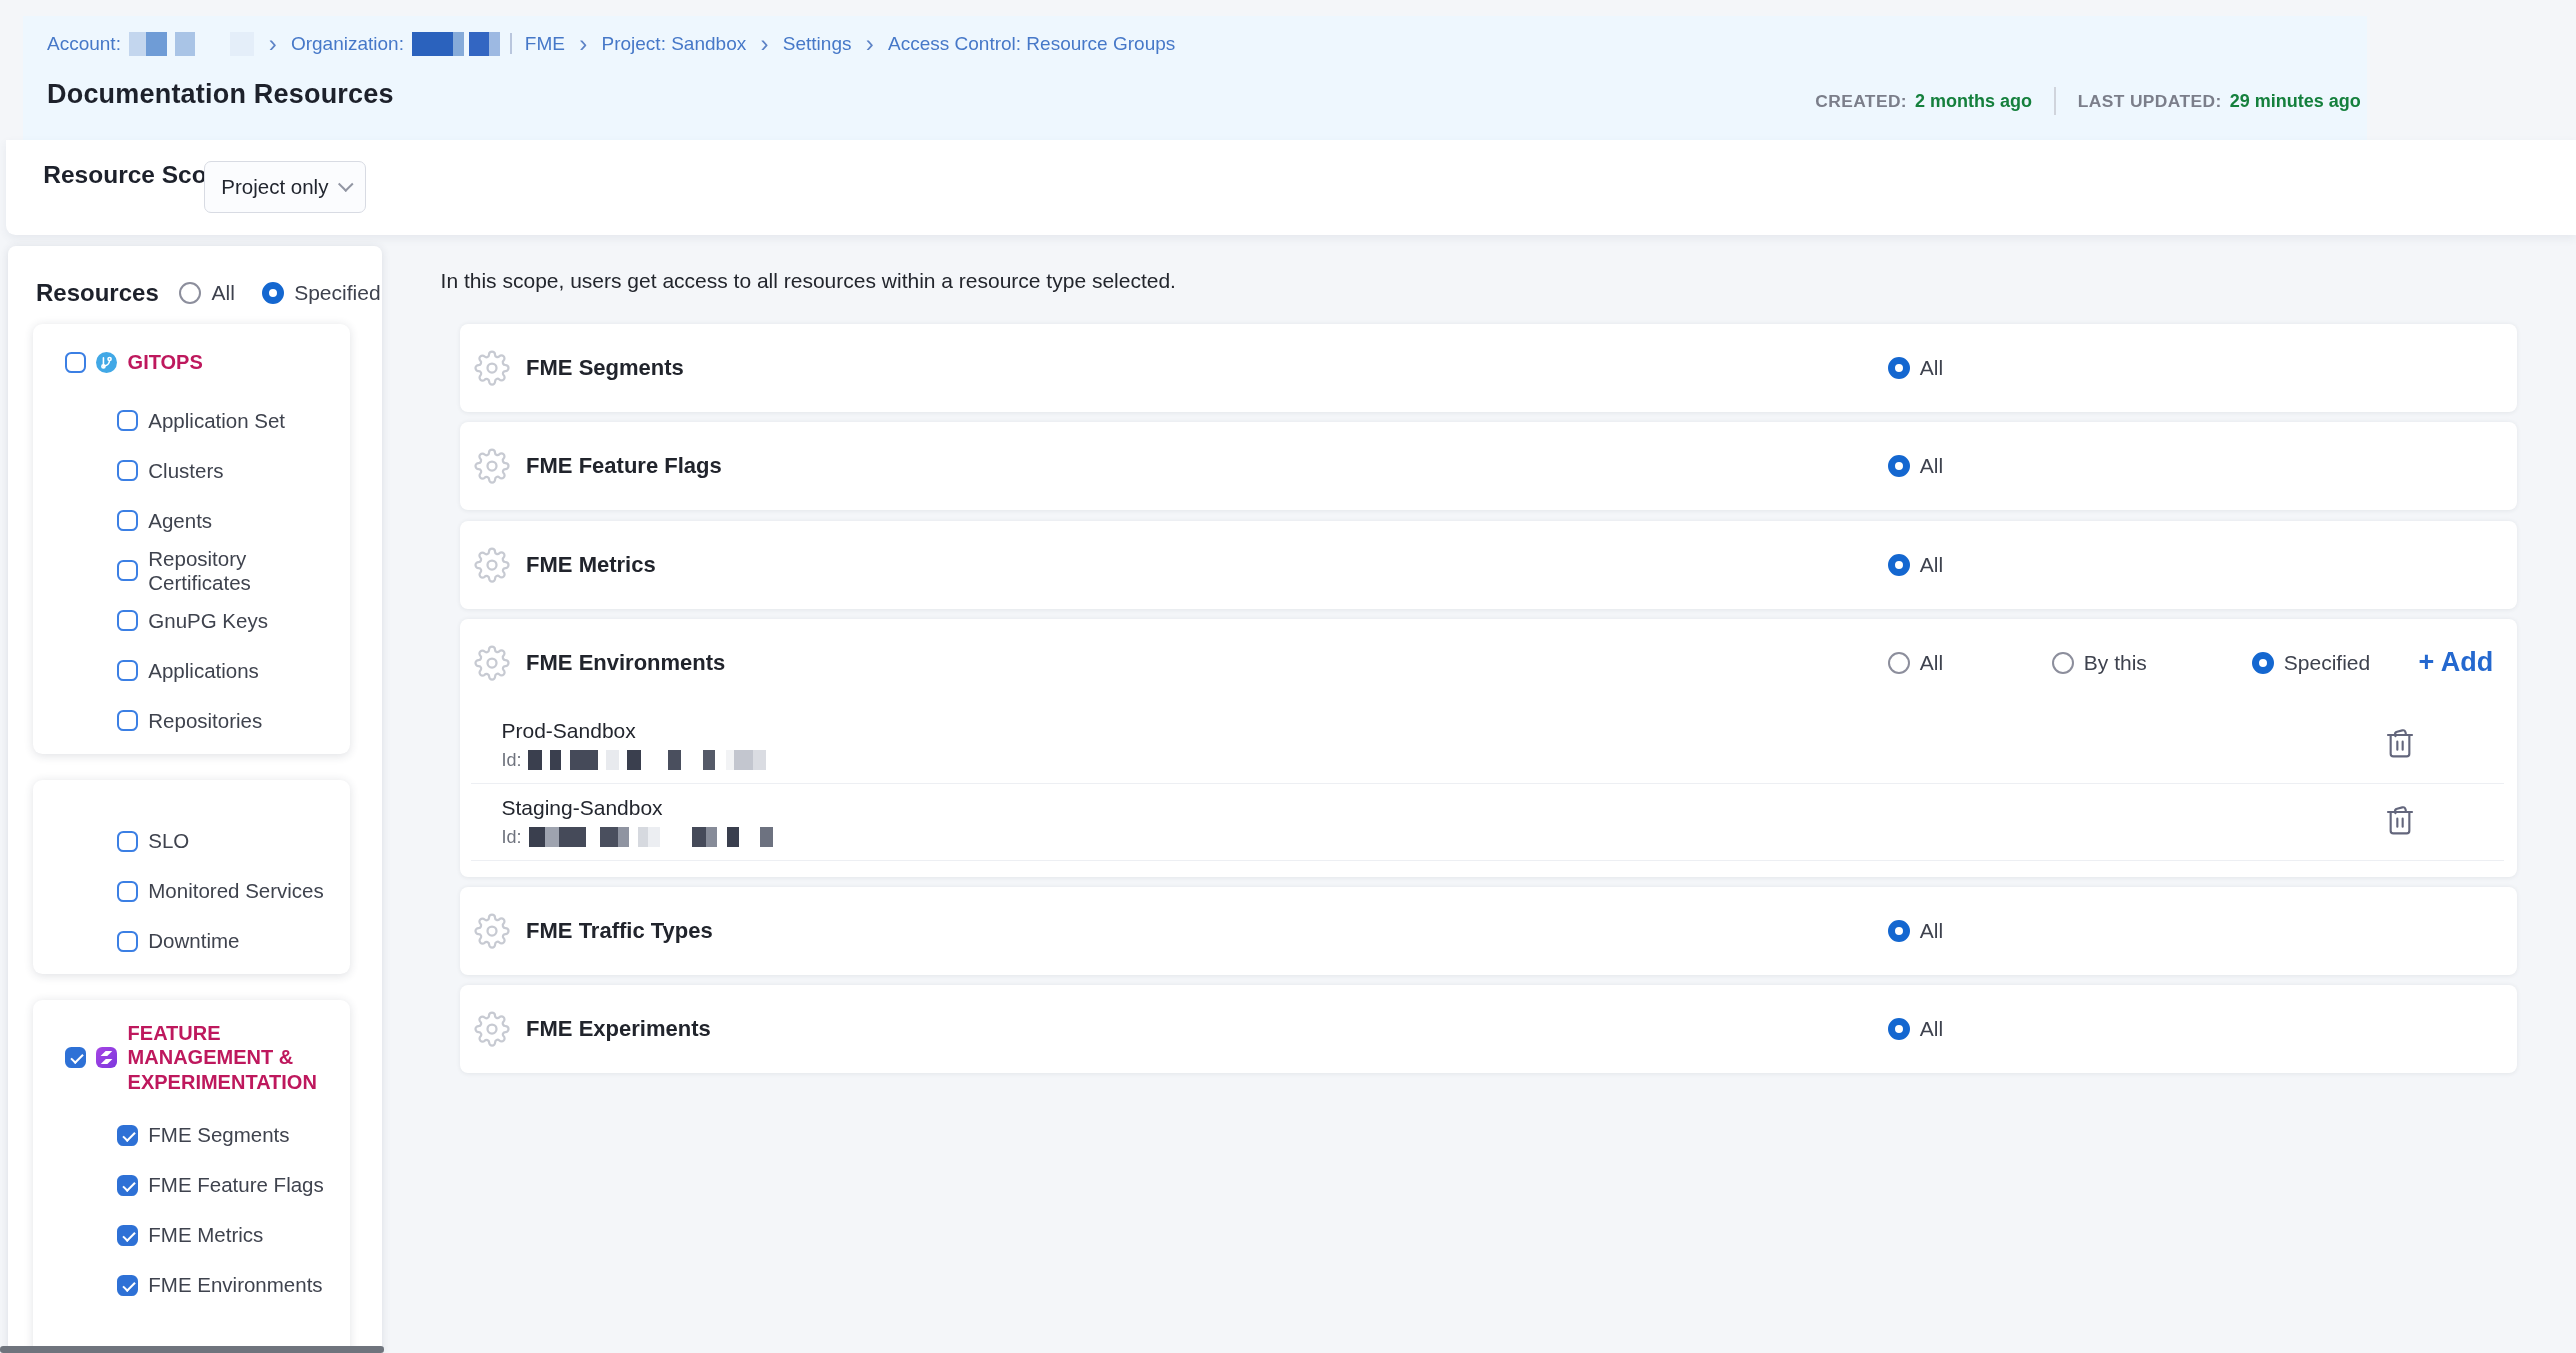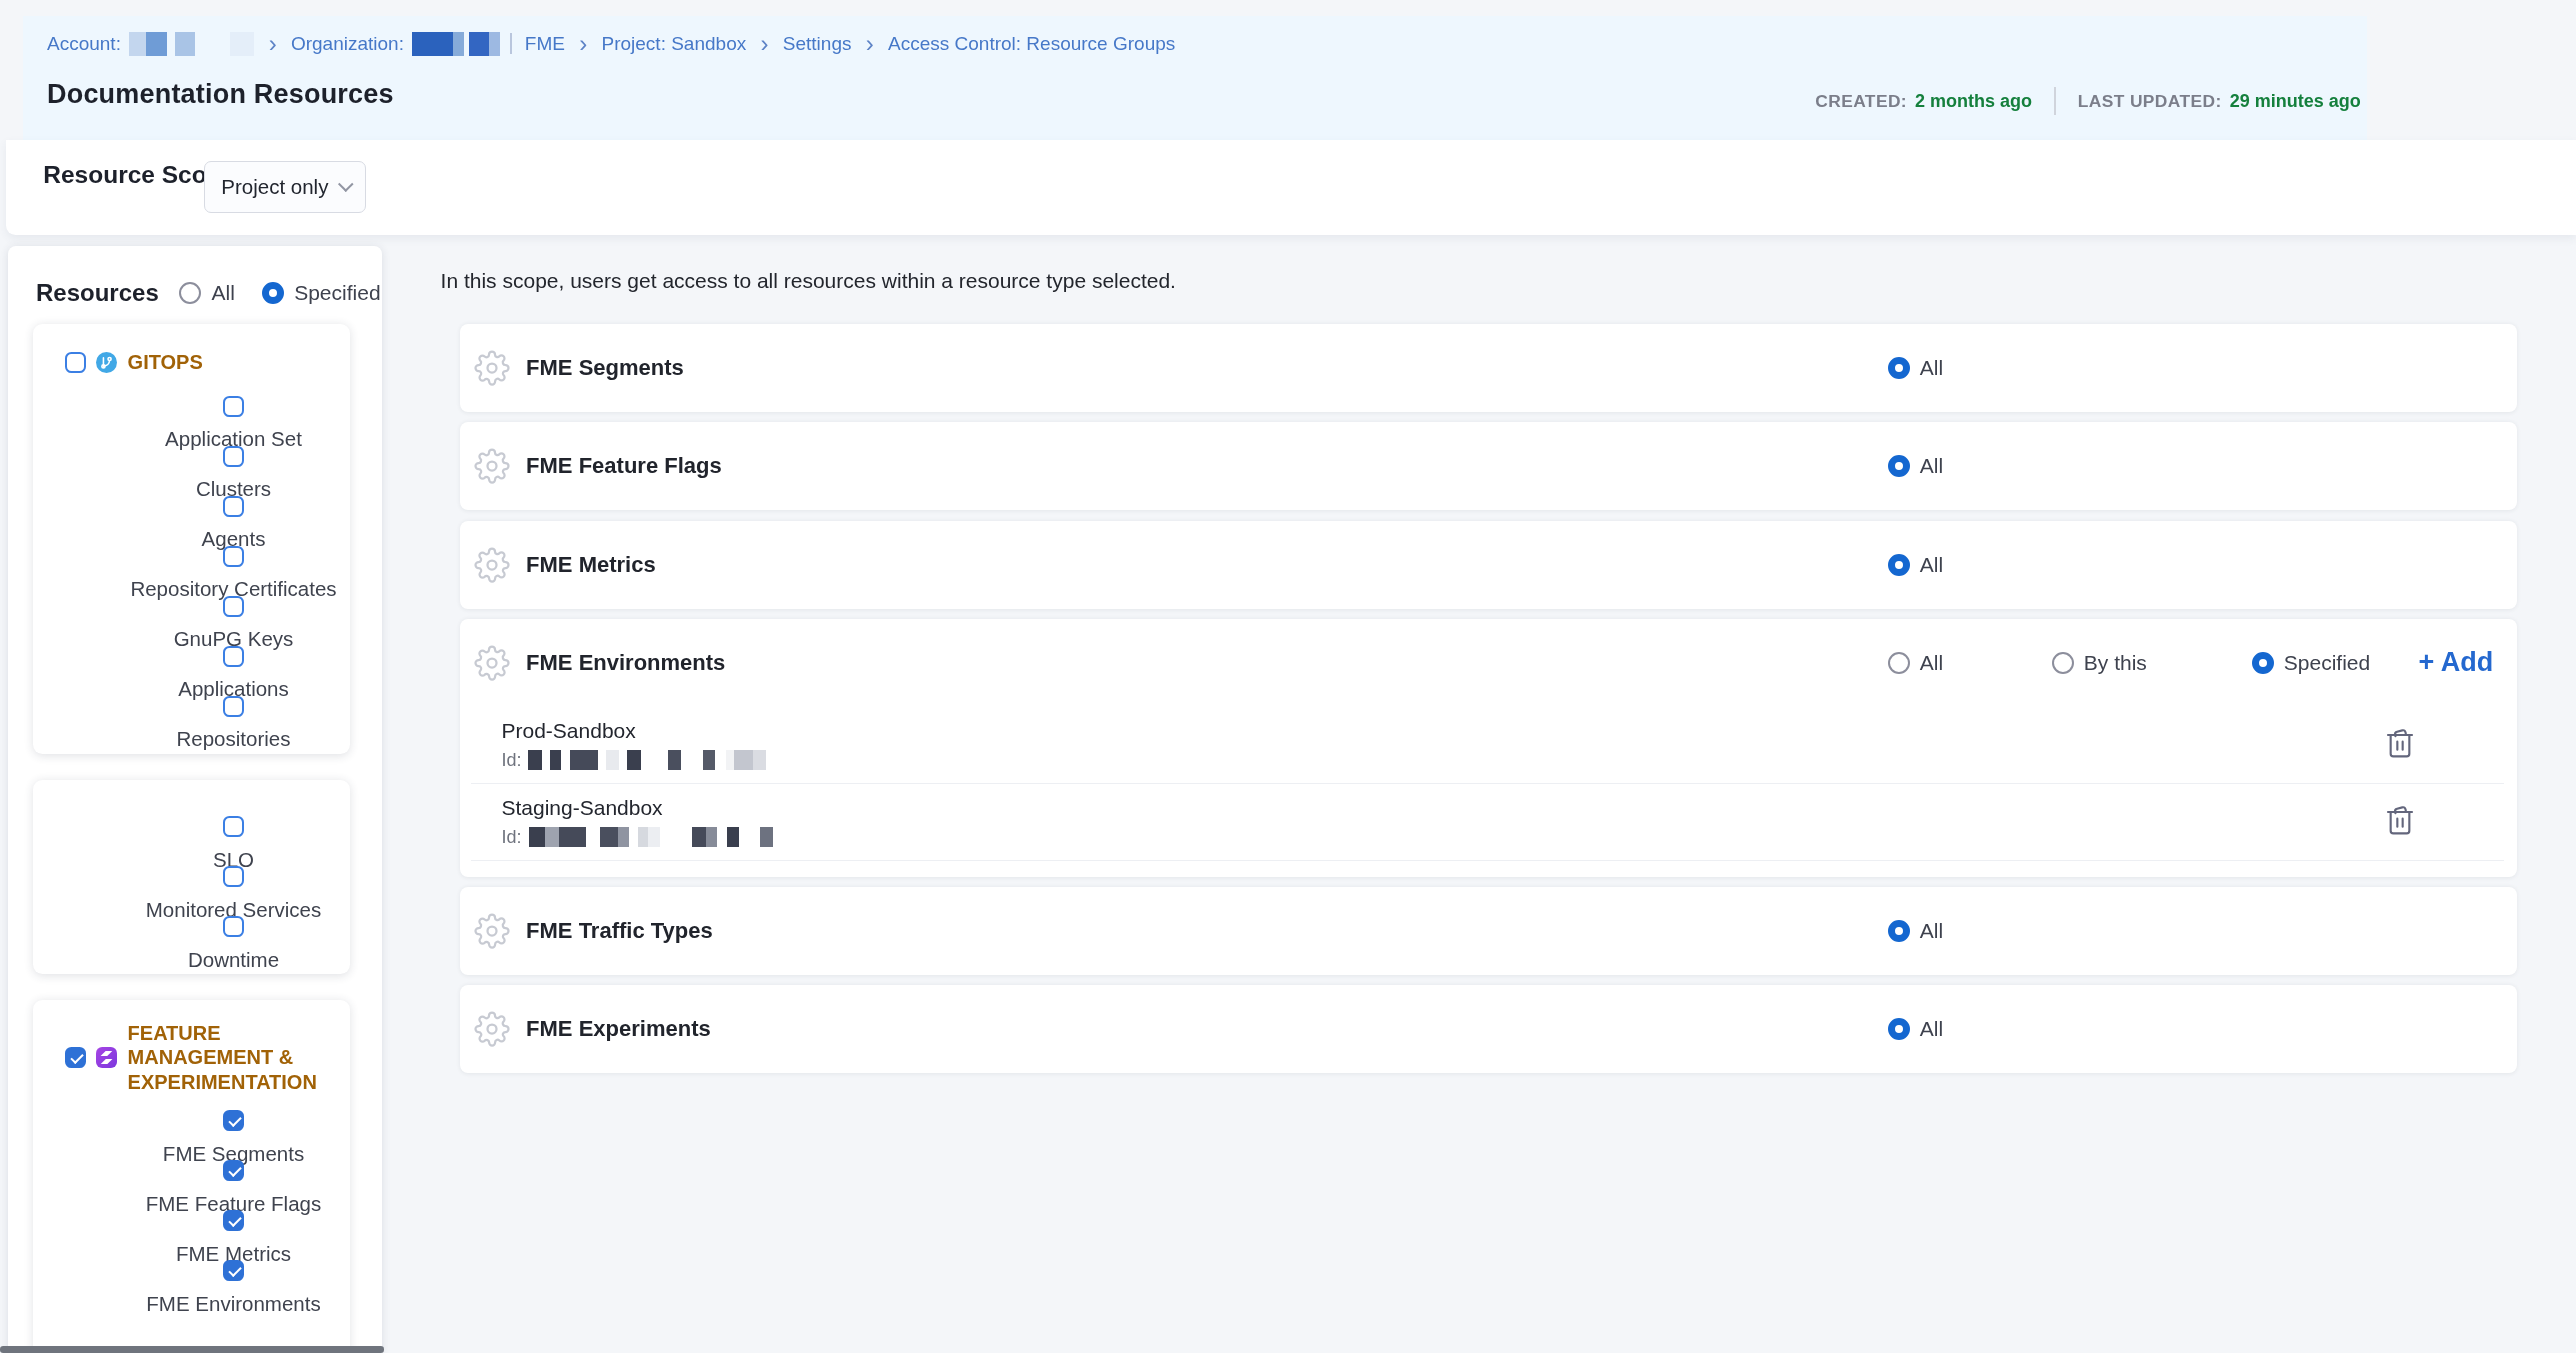--- a/index.html
+++ b/index.html
@@ -87,27 +87,27 @@
   .group-card {
     margin: 0 32px 26px 25px; background: #fff;
     border-radius: 9.5px; box-shadow: 0 1.6px 9.5px rgba(40,50,70,0.14);
     padding: 20.5px 0 8px 0;
   }
   .group-head {
     display: flex; align-items: center; gap: 10.3px;
     padding: 0 16px 0 32px; min-height: 35px;
   }
   .group-name {
-    font-size: 20px; font-weight: 600; color: #a16207;
+    font-size: 20px; font-weight: 600; color: #be185d;
     line-height: 24.5px; white-space: pre-line;
   }
   .group-items { margin-top: 16px; }
   .group-item {
     display: flex; align-items: center; gap: 10.3px;
-    height: 50px; padding-left: 84px; cursor: pointer; flex-direction: column;
+    height: 50px; padding-left: 84px; cursor: pointer;
   }
   .item-label { font-size: 20.5px; color: #3f434e; }
 
   .checkbox {
     width: 21px; height: 21px; border-radius: 6.3px; flex: none;
     border: 2px solid #3b7fe4; background: #fff; position: relative; cursor: pointer;
   }
   .checkbox.checked { background: #2e71d6; border-color: #2e71d6; }
   .checkbox.checked::after {
     content: ""; position: absolute; left: 4px; top: 4.7px;

